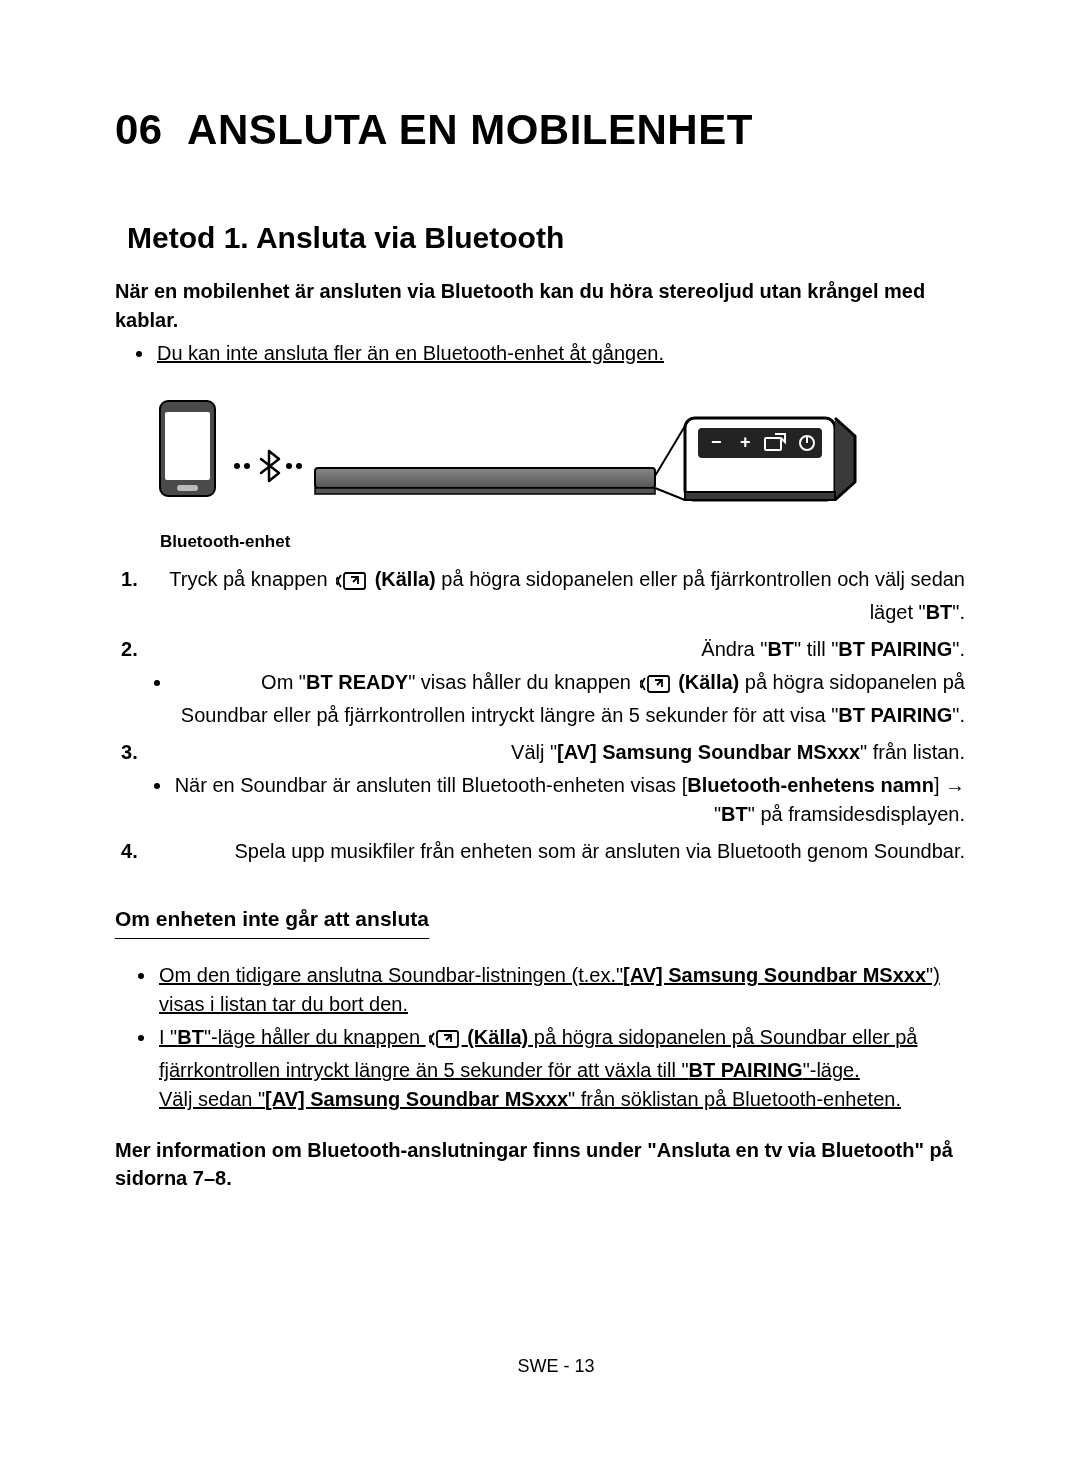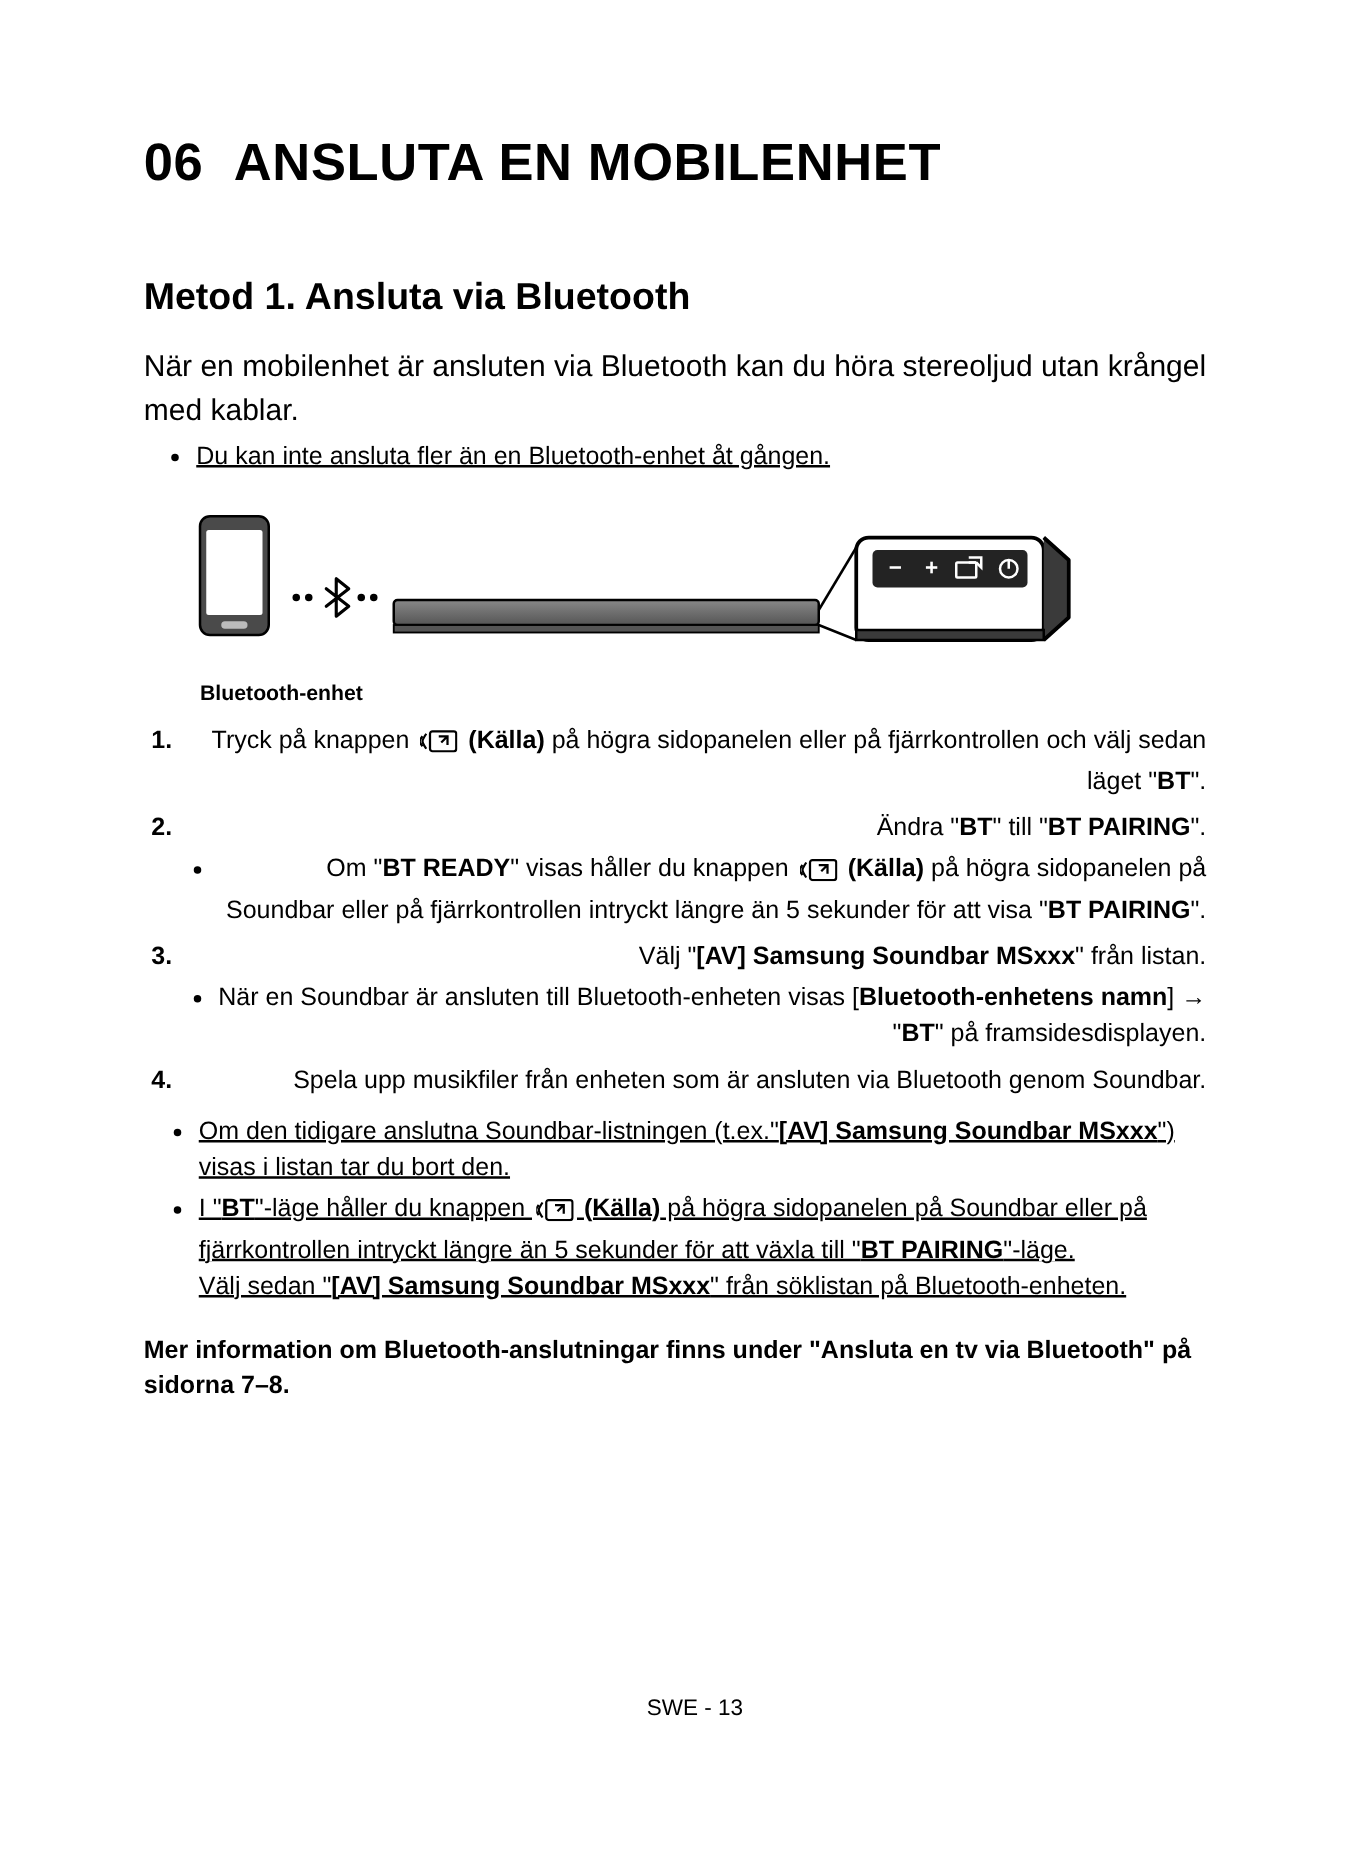--- a/index.html
+++ b/index.html
@@ -24,25 +24,26 @@
   }
   h1.chapter {
     font-size: 42px;
     font-weight: 700;
     letter-spacing: 0.5px;
     margin: 0 0 55px 0;
   }
   h2.section {
     font-size: 30px;
     font-weight: 700;
-    margin: 0 0 18px 0;
+    margin: 0 0 18px 12px;
   }
   p.intro {
     margin: 0 0 4px 0;
-    font-size: 24px;
+    font-size: 20px;
+    font-weight: bold;
   }
   ul.bullets {
     list-style: disc;
     margin: 4px 0 0 0;
     padding-left: 40px;
   }
   ul.bullets > li {
     margin-bottom: 4px;
     padding-left: 2px;
     text-decoration: underline;
@@ -206,20 +207,21 @@
       <span>Välj "</span><strong>[AV] Samsung Soundbar MSxxx</strong><span>"  från listan.</span>
       <ul class="sub">
         <li>
           <span>När en Soundbar är ansluten till Bluetooth-enheten visas [</span><strong>Bluetooth-enhetens namn</strong><span>] → "</span><strong>BT</strong><span>" på framsidesdisplayen.</span>
         </li>
       </ul>
     </li>
     <li>Spela upp musikfiler från enheten som är ansluten via Bluetooth genom Soundbar.</li>
   </ol>
 
+  <h3 class="subhead underlined">Om enheten inte går att ansluta</h3>
 
   <ul class="bullets" style="padding-left:42px; margin-top:12px;">
     <li>
       <span>Om den tidigare anslutna Soundbar-listningen (t.ex."</span><strong>[AV] Samsung Soundbar MSxxx</strong><span>") visas i listan tar du bort den.</span>
     </li>
     <li>
       <span>I "</span><strong>BT</strong><span>"-läge håller du knappen </span><span class="sourceicon"><svg width="30" height="18" viewBox="0 0 30 18">
             <rect x="8" y="1" width="21" height="16" rx="2" fill="none" stroke="#000" stroke-width="1.8"></rect>
             <path d="M2 5 C-1 9 -1 9 2 13" fill="none" stroke="#000" stroke-width="1.8"></path>
             <path d="M5 3 C1 9 1 9 5 15" fill="none" stroke="#000" stroke-width="1.8"></path>

